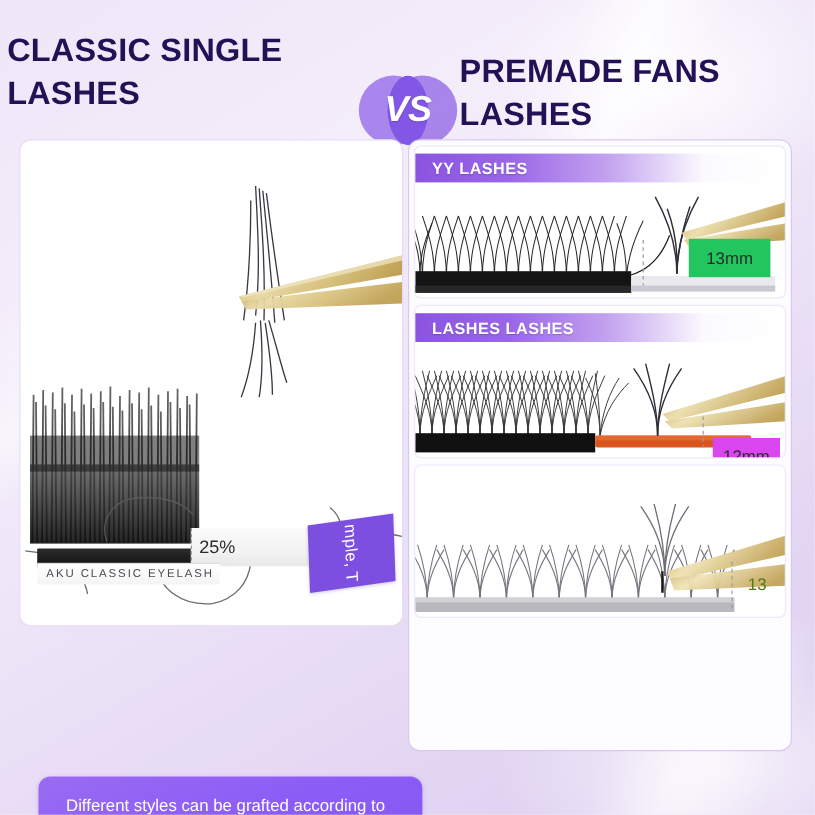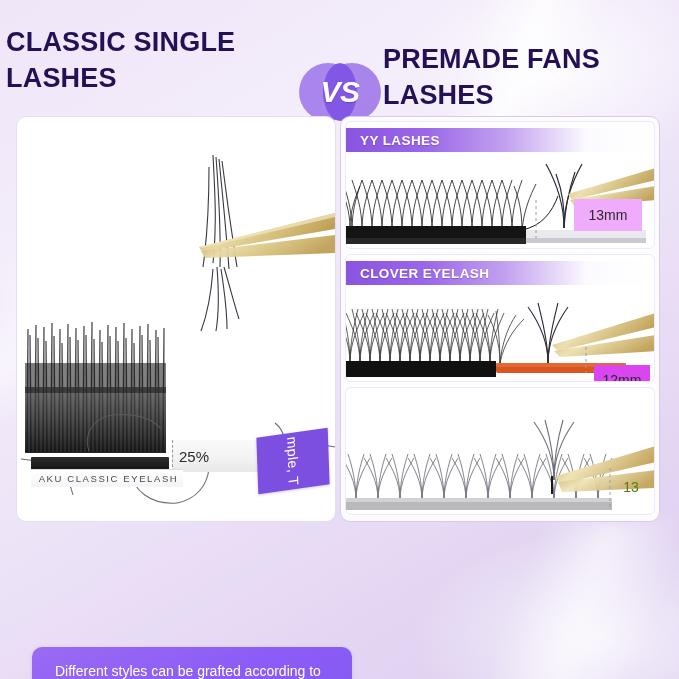--- a/index.html
+++ b/index.html
@@ -52,51 +52,51 @@
   
   .col { position:absolute; top:116px; width:320px; }
   .col.left { left:16px; }
   .col.right { left:340px; }
 
   .card {
     background:#ffffff; border:1px solid #e6dcf5; border-radius:10px;
     overflow:hidden; position:relative;
   }
   .card.left-card { height:406px; }
-  .card.right-card { height:406px; border-color:#d9c9f2; background:#fdfcff; padding:4px; }
+  .card.right-card { height:510px; border-color:#d9c9f2; background:#fdfcff; padding:4px; }
 
   
   .subpanel { position:relative; height:128px; background:#ffffff;
               border:1px solid #efe7fb; border-radius:6px; overflow:hidden; }
   .subpanel + .subpanel { margin-top:5px; }
   .sublabel {
     position:absolute; left:0; top:6px; width:100%; height:24px;
     background:linear-gradient(90deg,#8a54e0 0%, #9b67e8 26%, #c3a2f0 52%, rgba(240,234,252,0.25) 78%, rgba(255,255,255,0) 100%);
     display:flex; align-items:center;
   }
   .sublabel span {
     color:#ffffff; font-size:13.5px; font-weight:700; letter-spacing:.4px;
     padding-left:14px; text-shadow:0 1px 1px rgba(70,30,130,.3);
   }
 
   .scene { position:absolute; left:0; right:0; bottom:0; top:30px; }
 
   
   .chip { position:absolute; font-size:14px; color:#2a2a2a; display:flex;
           align-items:center; justify-content:center; }
-  .chip.blue { background:#f0abfc; }
+  .chip.blue { background:#22c55e; }
   .chip.white { background:#d946ef;margin-top:20px; }
   .chip.plain { background:transparent; color:#4d7c0f; }
 
   
   .pct-strip {
     position:absolute; left:142px; top:323px; width:118px; height:32px;
     background:linear-gradient(180deg,#fafafa 0%,#f2f2f2 62%,#e8e8e8 100%);
     border-left:1px dashed #9a9a9a;
-    display:flex; align-items:center;margin-left:13px;
+    display:flex; align-items:center;
   }
   .pct-strip span { font-size:15px; color:#2b2b2b; padding-left:6px; }
 
   .tilt-tag {
     position:absolute; left:240px; top:316px; width:72px; height:56px;
     background:#7c4fe0; transform:rotate(-8deg) skewX(-6deg);
     box-shadow:0 1px 3px rgba(90,50,160,.25); overflow:hidden;
   }
   .tilt-tag .txt {
     position:absolute; left:50%; top:50%; transform:translate(-50%,-50%) rotate(90deg);
@@ -343,21 +343,21 @@
           <path d="M190 48 L190 86" stroke="#9a9aa4" stroke-dasharray="3 3" fill="none"></path>
         </svg>
         <div class="chip blue" style="left:228px; top:47px; width:68px; height:32px;">
           <span>13mm</span>
         </div>
       </div>
     </div>
 
     <div class="subpanel">
       <div class="sublabel">
-        <span>CLOVER EYELASH</span>
+        <span>LASHES LASHES</span>
       </div>
       <div class="scene">
         <svg width="310" height="98" viewBox="0 0 310 98">
           <defs>
             <linearGradient id="gold3" x1="0" y1="0" x2="1" y2="0.4">
               <stop offset="0%" stop-color="#c9a961"></stop>
                 <stop offset="40%" stop-color="#ece0b0"></stop>
               <stop offset="100%" stop-color="#bfa055"></stop>
             </linearGradient>
           </defs>

